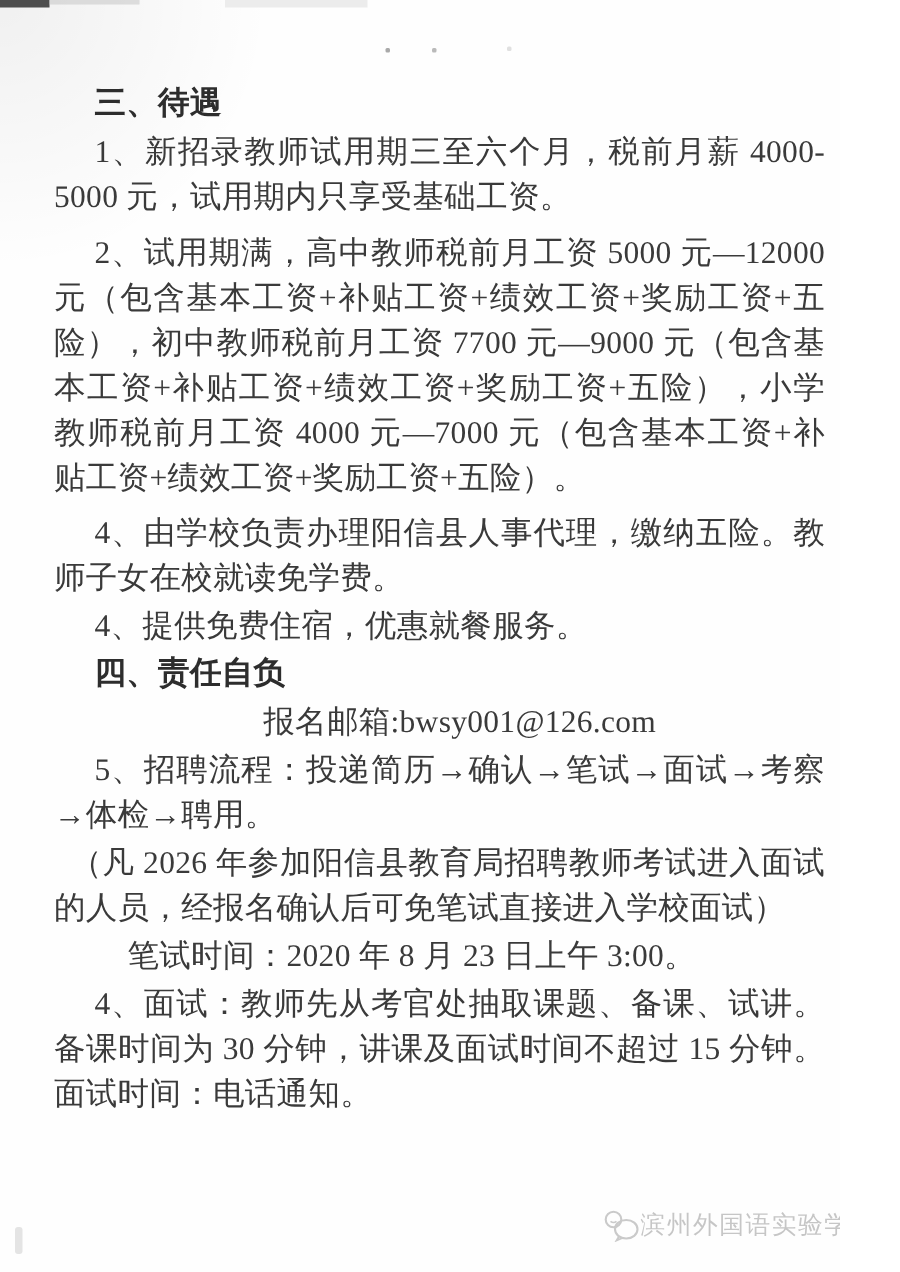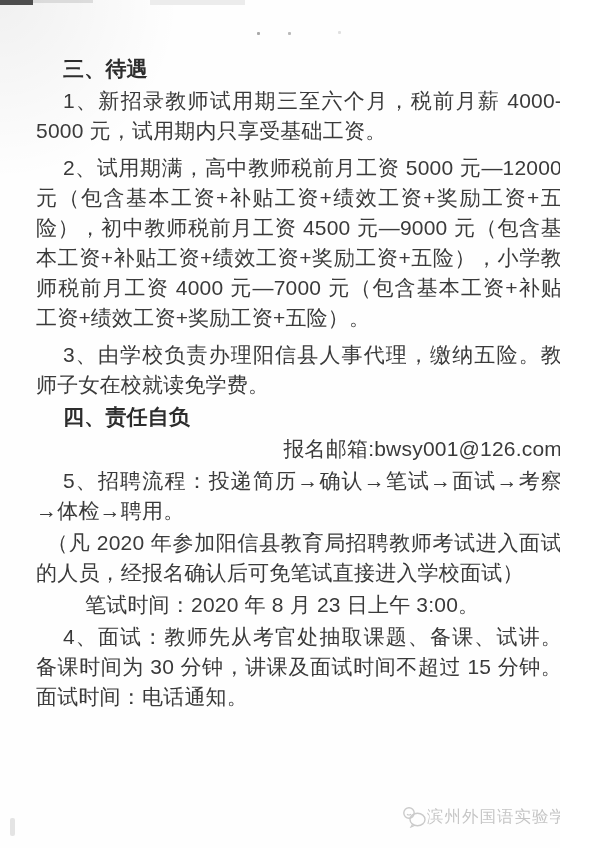--- a/index.html
+++ b/index.html
@@ -72,27 +72,28 @@
   }
   .heading {
     font-size: 21px;
     font-weight: 700;
     color: #2d2d2d;
     margin: 0 0 2px 0;
     text-indent: 27px;
     text-align: left;
   }
   .para {
-    margin: 0 4px 2px 0;
+    margin: 0 16px 2px 0;
     text-indent: 27px;
+    font-family: Liberation Serif, serif;
   }
   .para.gap-before { margin-top: 7px; }
   .para.paren { text-indent: 11px; }
   .para.deep { text-indent: 49px; }
-  .para.email-line { text-align: right; }
+  .para.email-line { text-align: center; }
 
   .watermark {
     position: absolute;
     left: 401px;
     top: 806px;
     display: flex;
     align-items: center;
     gap: 0;
     color: #c6c6c6;
     font-size: 16.5px;
@@ -111,26 +112,27 @@
   <div class="scan-strip-light"></div>
   <div class="scan-smudge-top"></div>
   <div class="speck s1"></div>
   <div class="speck s2"></div>
   <div class="speck s3"></div>
   <div class="scan-smudge-bottom"></div>
 
   <main class="content">
     <h3 class="heading">三、待遇</h3>
     <p class="para">1、新招录教师试用期三至六个月，税前月薪 4000-5000 元，试用期内只享受基础工资。</p>
-    <p class="para gap-before">2、试用期满，高中教师税前月工资 5000 元—12000 元（包含基本工资+补贴工资+绩效工资+奖励工资+五险），初中教师税前月工资 4500 元—9000 元（包含基本工资+补贴工资+绩效工资+奖励工资+五险），小学教师税前月工资 4000 元—7000 元（包含基本工资+补贴工资+绩效工资+奖励工资+五险）。</p>
-    <p class="para gap-before">3、由学校负责办理阳信县人事代理，缴纳五险。教师子女在校就读免学费。</p>
+    <p class="para gap-before">2、试用期满，高中教师税前月工资 5000 元—12000 元（包含基本工资+补贴工资+绩效工资+奖励工资+五险），初中教师税前月工资 7700 元—9000 元（包含基本工资+补贴工资+绩效工资+奖励工资+五险），小学教师税前月工资 4000 元—7000 元（包含基本工资+补贴工资+绩效工资+奖励工资+五险）。</p>
+    <p class="para gap-before">4、由学校负责办理阳信县人事代理，缴纳五险。教师子女在校就读免学费。</p>
+    <p class="para">4、提供免费住宿，优惠就餐服务。</p>
     <h3 class="heading">四、责任自负</h3>
     <p class="para email-line">报名邮箱:bwsy001@126.com</p>
     <p class="para">5、招聘流程：投递简历→确认→笔试→面试→考察→体检→聘用。</p>
-    <p class="para paren">（凡 2020 年参加阳信县教育局招聘教师考试进入面试的人员，经报名确认后可免笔试直接进入学校面试）</p>
+    <p class="para paren">（凡 2026 年参加阳信县教育局招聘教师考试进入面试的人员，经报名确认后可免笔试直接进入学校面试）</p>
     <p class="para deep">笔试时间：2020 年 8 月 23 日上午 3:00。</p>
     <p class="para">4、面试：教师先从考官处抽取课题、备课、试讲。备课时间为 30 分钟，讲课及面试时间不超过 15 分钟。面试时间：电话通知。</p>
 
   </main>
 
   <div class="watermark">
     <svg width="26" height="22" viewBox="0 0 26 22" aria-hidden="true">
       <circle cx="8" cy="7" r="5.2" fill="none" stroke="#cacaca" stroke-width="1.4"></circle>
       <path d="M6 8.2 Q8 9.8 10 8.2" fill="none" stroke="#cacaca" stroke-width="1.1"></path>
       <ellipse cx="16.5" cy="13.5" rx="7.5" ry="6.2" fill="none" stroke="#cacaca" stroke-width="1.4"></ellipse>

